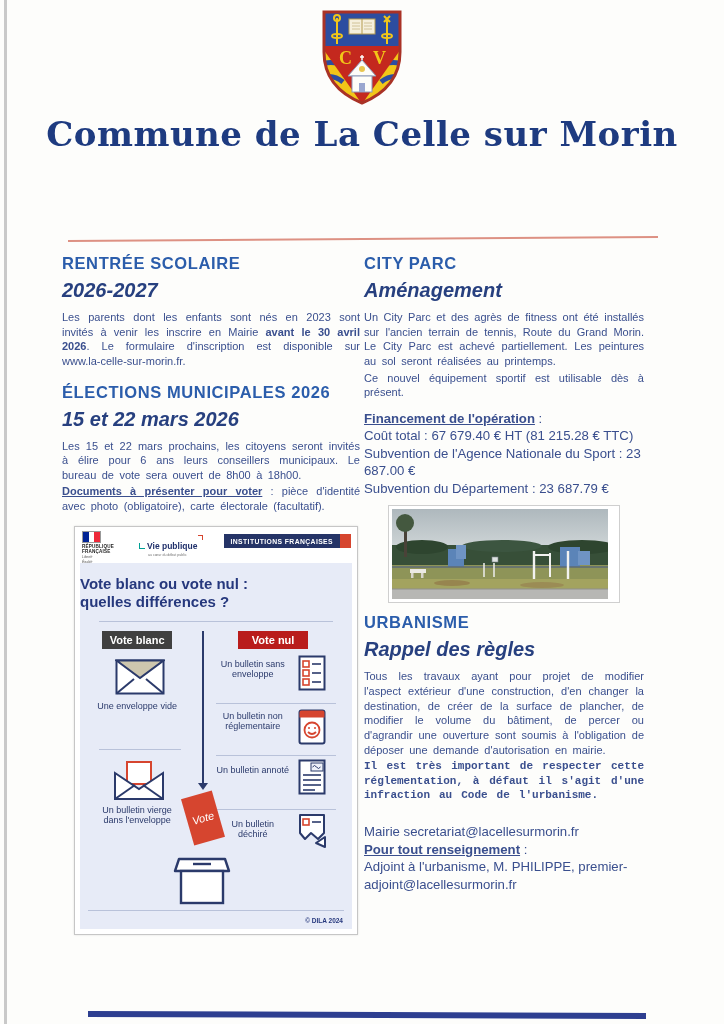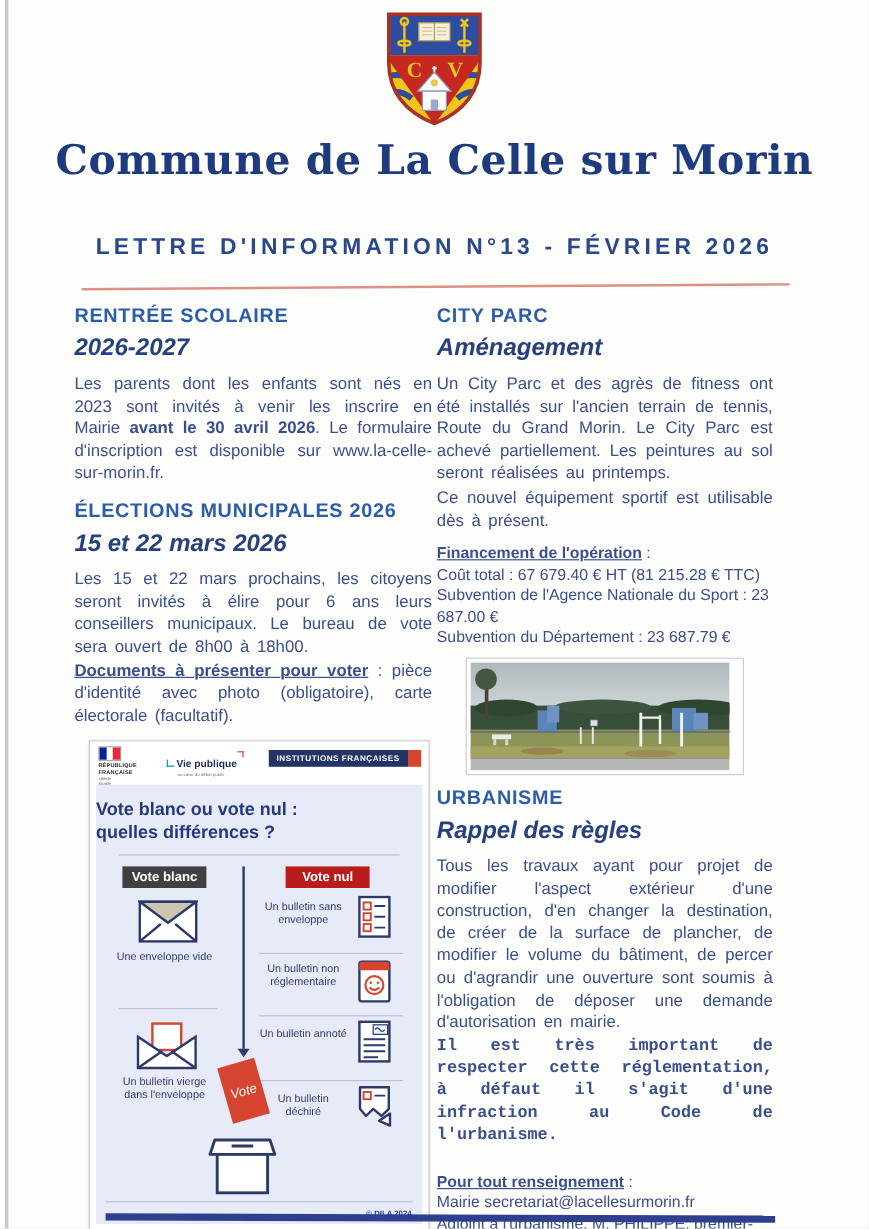--- a/index.html
+++ b/index.html
@@ -15,21 +15,21 @@
       font-weight:bold;font-size:19px;color:#28478c;letter-spacing:3.5px;}
   .rule-red{position:absolute;left:68px;top:238px;width:590px;height:2px;background:#dd9183;transform:rotate(-0.4deg);}
   .rule-blue-bottom{position:absolute;left:88px;top:1012px;width:558px;height:6px;background:#2e3f90;transform:rotate(0.2deg);}
   
   .columns{position:absolute;left:62px;top:254px;width:600px;display:flex;gap:4px;}
   .col-left{width:298px;}
   .col-right{width:280px;}
   .h2{color:#2b5dab;font-weight:bold;font-size:16.5px;letter-spacing:0.6px;margin:14px 0 6px;}
   .h2.first{margin-top:0;}
   .h3{color:#27407f;font-weight:bold;font-style:italic;font-size:20px;margin:0 0 8px;}
-  .body-p{color:#3a4f8e;font-size:14px;line-height:1.33;text-align:justify;word-spacing:2.4px;margin:0 0 6px;}
+  .body-p{color:#3a4f8e;font-size:11px;line-height:1.33;text-align:justify;word-spacing:2.4px;margin:0 0 6px;}
   .bu{font-weight:bold;text-decoration:underline;}
   .b{font-weight:bold;}
   .fin-line{color:#3a4f8e;font-size:13.2px;line-height:1.33;}
   
   .card{width:282px;margin:12px 0 0 12px;background:#fff;border:1px solid #c6c6c6;box-shadow:0 0 2px rgba(0,0,0,.12);}
   .card-header{position:relative;height:36px;background:#fff;}
   .rf-logo{position:absolute;left:7px;top:4px;width:52px;}
   .rf-flag{width:17px;height:10px;display:flex;border:0.5px solid #999;}
   .rf-flag div{flex:1;}
   .rf-name{font-size:4.6px;font-weight:bold;color:#222;line-height:1.15;margin-top:1px;letter-spacing:0.2px;}
@@ -117,21 +117,20 @@
         <rect x="35" y="70" width="20" height="16" fill="#fdfdf8" stroke="#8d9ab8" stroke-width="1"></rect>
         <rect x="42" y="77" width="6" height="9" fill="#9aa7cf"></rect>
         <circle cx="45" cy="63" r="3" fill="#e8c64f"></circle>
         <line x1="45" y1="49" x2="45" y2="54" stroke="#fdfdf8" stroke-width="1.5"></line>
         <line x1="43" y1="51" x2="47" y2="51" stroke="#fdfdf8" stroke-width="1.5"></line>
       </g>
     </svg>
   </div>
 
   <div class="page-title">Commune de La Celle sur Morin</div>
-  <div class="page-subtitle">LETTRE D'INFORMATION N°13 - FÉVRIER 2026</div>
   <div class="rule-red"></div>
 
   <div class="columns">
 
     <div class="col-left">
       <div class="h2 first">RENTRÉE SCOLAIRE</div>
       <div class="h3">2026-2027</div>
       <p class="body-p"><span>Les parents dont les enfants sont nés en 2023 sont invités à venir les inscrire en Mairie </span><span class="b">avant le 30 avril 2026</span><span>. Le formulaire d'inscription est disponible sur www.la-celle-sur-morin.fr.</span></p>
 
       <div class="h2">ÉLECTIONS MUNICIPALES 2026</div>
@@ -303,20 +302,20 @@
           <rect x="18" y="60" width="16" height="4" fill="#eceae4"></rect>
           <rect x="19" y="64" width="2.5" height="5" fill="#d8d5cc"></rect>
           <rect x="29" y="64" width="2.5" height="5" fill="#d8d5cc"></rect>
         </svg>
       </div>
 
       <div class="h2" style="margin-top:10px;">URBANISME</div>
       <div class="h3">Rappel des règles</div>
       <p class="body-p" style="margin-bottom:2px;">Tous les travaux ayant pour projet de modifier l'aspect extérieur d'une construction, d'en changer la destination, de créer de la surface de plancher, de modifier le volume du bâtiment, de percer ou d'agrandir une ouverture sont soumis à l'obligation de déposer une demande d'autorisation en mairie.</p>
       <p class="body-p b" style="margin-bottom:20px;font-family:Liberation Mono, monospace;">Il est très important de respecter cette réglementation, à défaut il s'agit d'une infraction au Code de l'urbanisme.</p>
+      <div class="fin-line">Mairie secretariat@lacellesurmorin.fr</div>
       <div class="fin-line"><span class="bu">Pour tout renseignement</span><span> :</span></div>
-      <div class="fin-line">Mairie secretariat@lacellesurmorin.fr</div>
       <div class="fin-line">Adjoint à l'urbanisme, M. PHILIPPE, premier-adjoint@lacellesurmorin.fr</div>
     </div>
   </div>
 
   <div class="rule-blue-bottom"></div>
 </div>
 
 </body></html>

